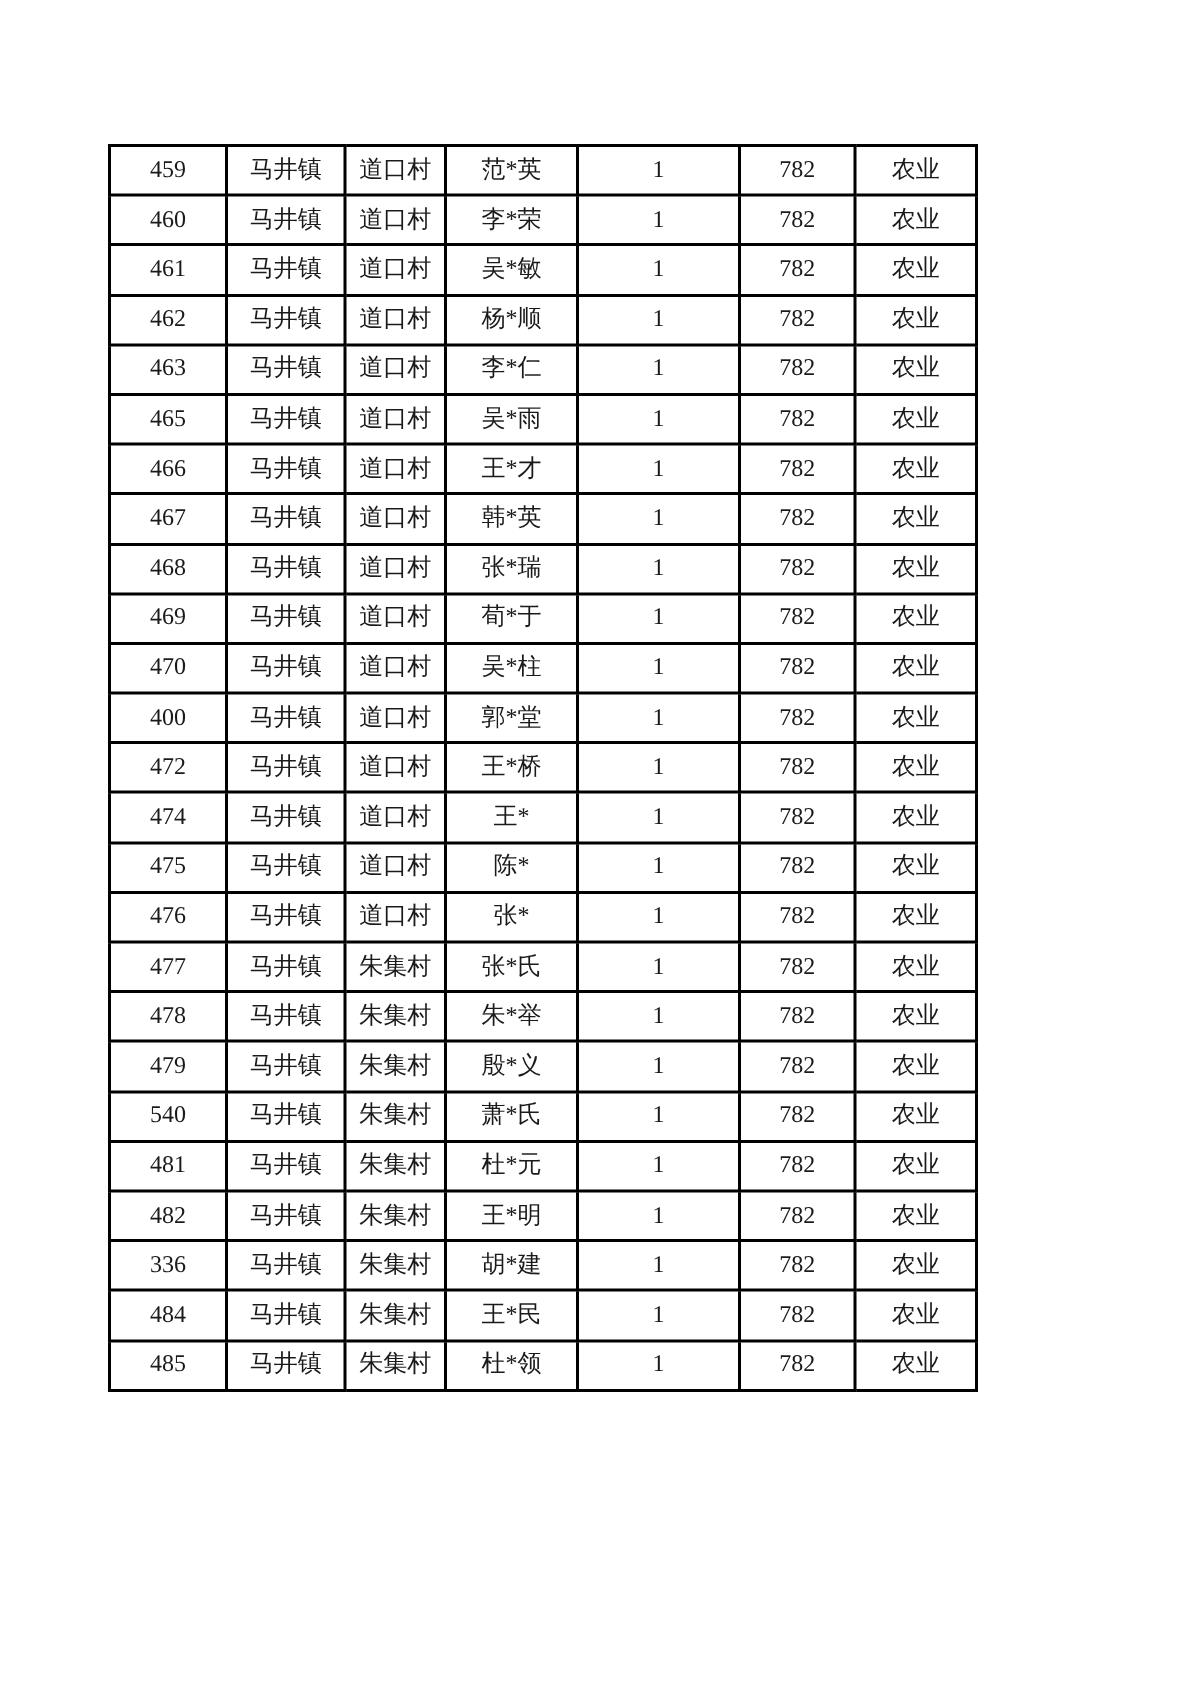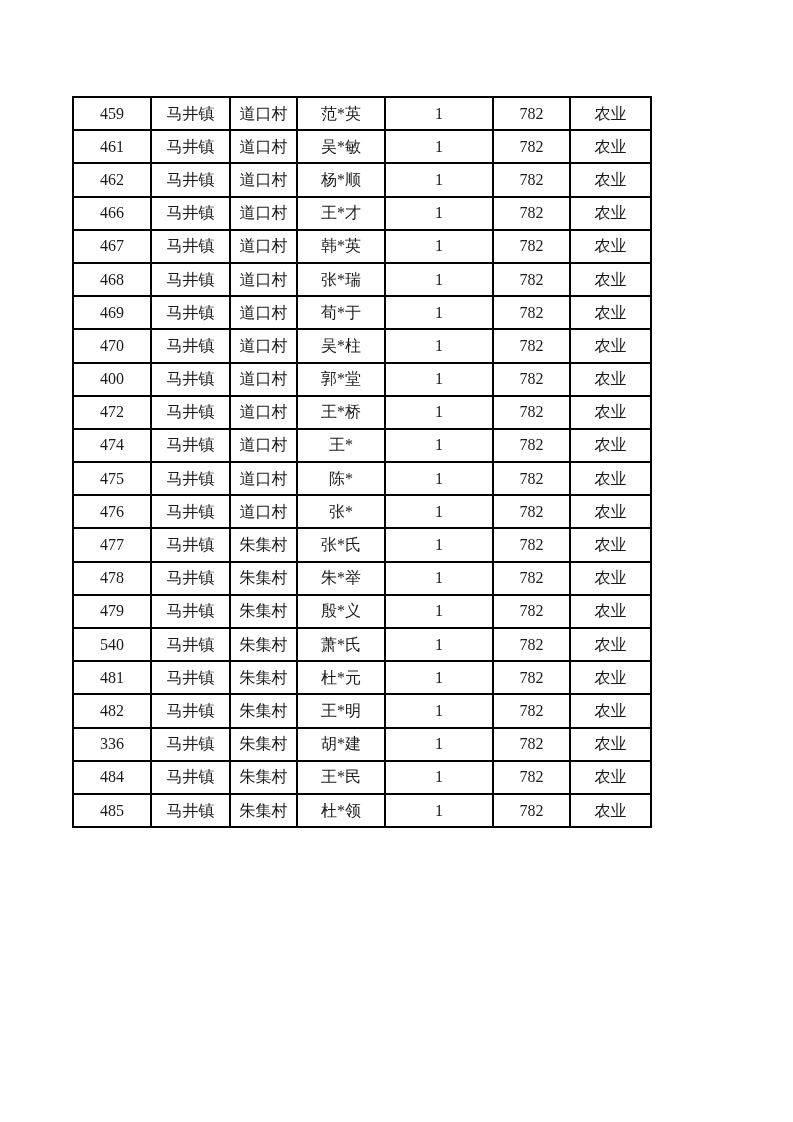--- a/index.html
+++ b/index.html
@@ -68,20 +68,29 @@
         <tr>
           <td>459</td>
           <td>马井镇</td>
           <td>道口村</td>
           <td>范*英</td>
           <td>1</td>
           <td>782</td>
           <td>农业</td>
         </tr>
 
+        <tr>
+          <td>460</td>
+          <td>马井镇</td>
+          <td>道口村</td>
+          <td>李*荣</td>
+          <td>1</td>
+          <td>782</td>
+          <td>农业</td>
+        </tr>
 
         <tr>
           <td>461</td>
           <td>马井镇</td>
           <td>道口村</td>
           <td>吴*敏</td>
           <td>1</td>
           <td>782</td>
           <td>农业</td>
         </tr>
@@ -89,22 +98,40 @@
         <tr>
           <td>462</td>
           <td>马井镇</td>
           <td>道口村</td>
           <td>杨*顺</td>
           <td>1</td>
           <td>782</td>
           <td>农业</td>
         </tr>
 
-
-
+        <tr>
+          <td>463</td>
+          <td>马井镇</td>
+          <td>道口村</td>
+          <td>李*仁</td>
+          <td>1</td>
+          <td>782</td>
+          <td>农业</td>
+        </tr>
+
+
+        <tr>
+          <td>465</td>
+          <td>马井镇</td>
+          <td>道口村</td>
+          <td>吴*雨</td>
+          <td>1</td>
+          <td>782</td>
+          <td>农业</td>
+        </tr>
 
         <tr>
           <td>466</td>
           <td>马井镇</td>
           <td>道口村</td>
           <td>王*才</td>
           <td>1</td>
           <td>782</td>
           <td>农业</td>
         </tr>

